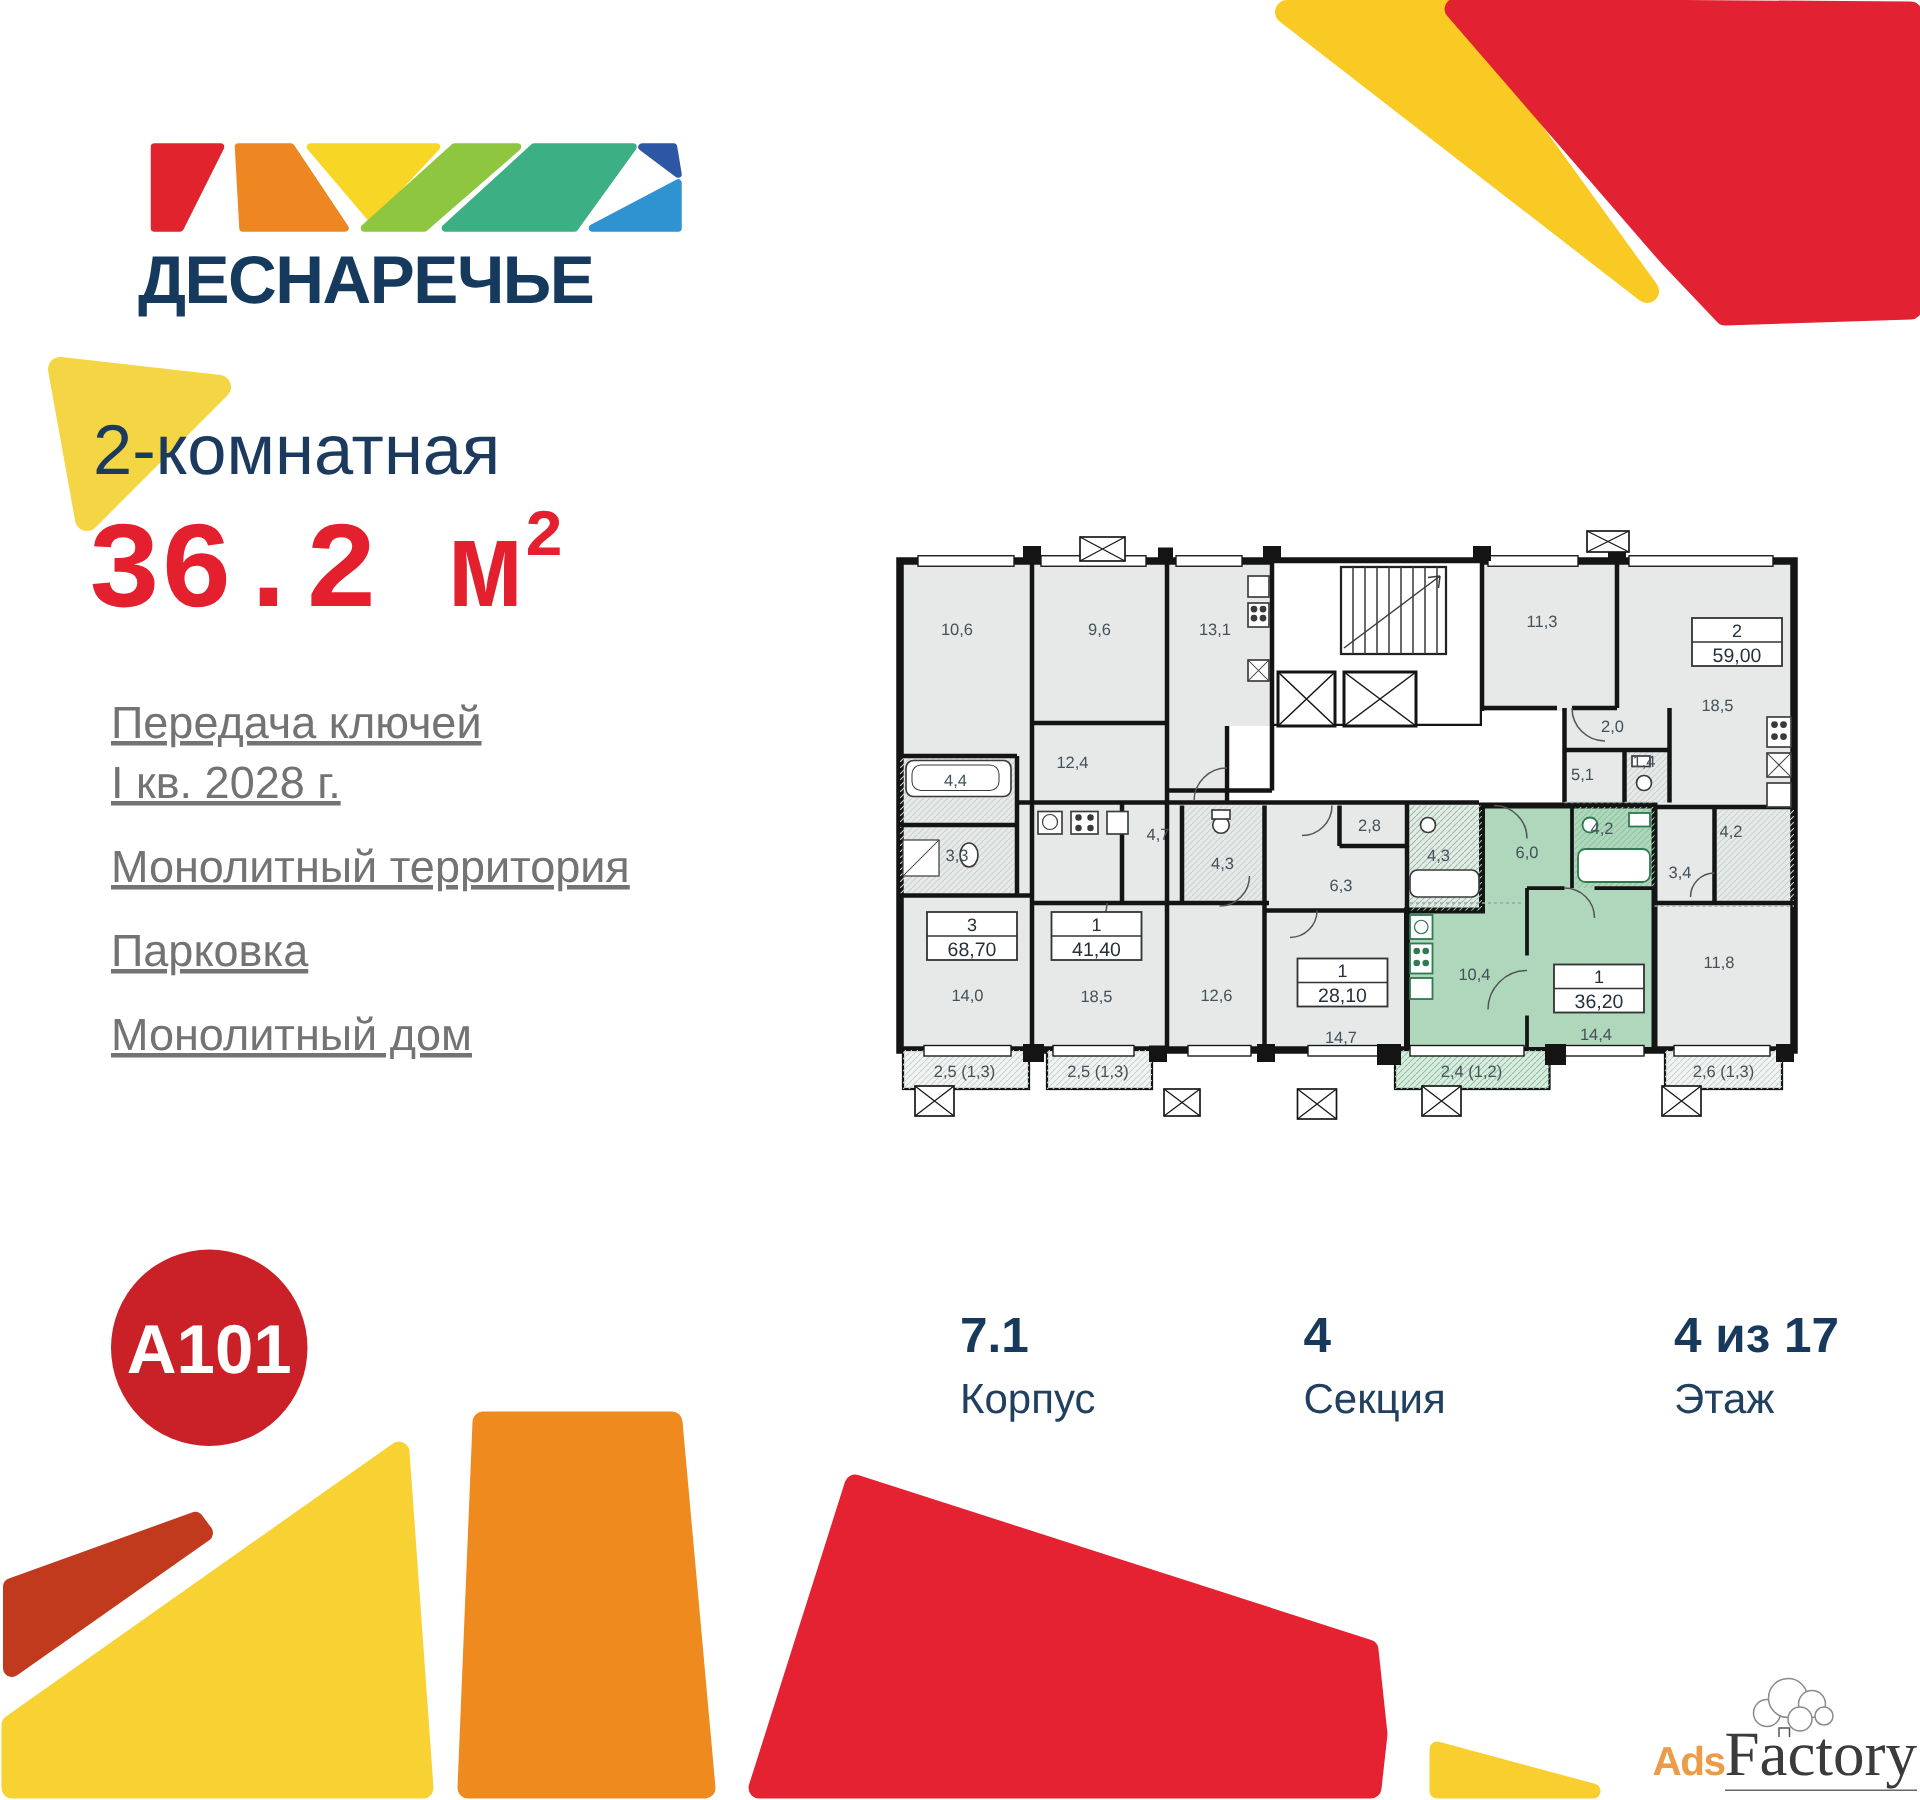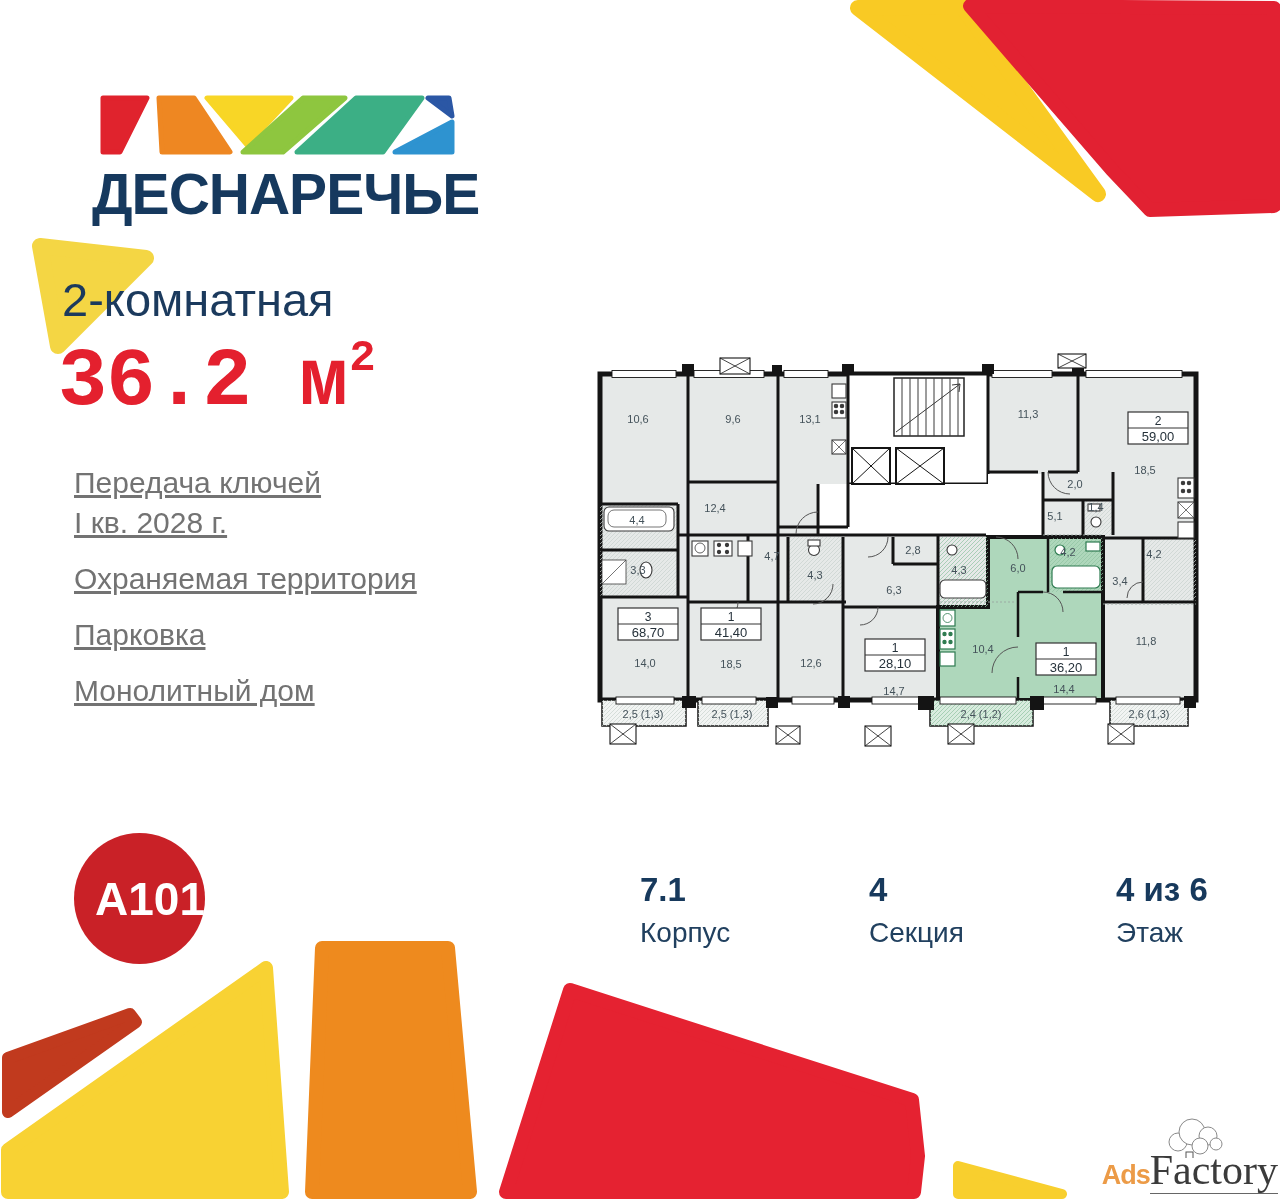--- a/index.html
+++ b/index.html
@@ -2,28 +2,28 @@
 <html><head>
 <meta charset="utf-8">
 <style>
   html,body{margin:0;padding:0;}
   body{width:1280px;height:1200px;position:relative;overflow:hidden;background:#ffffff;
        font-family:"Liberation Sans",sans-serif;}
   svg{display:block;}
   .abs{position:absolute;}
   #deco{left:0;top:0;z-index:0;}
   .z{z-index:2;}
-  #brand-name{left:92px;top:161px;font-size:57px;font-weight:700;letter-spacing:-1px;color:#16395e;}
+  #brand-name{left:92px;top:161px;font-size:45px;font-weight:700;letter-spacing:-1px;color:#16395e;}
   #listing-title{left:62px;top:272px;font-size:47px;font-weight:500;color:#1b3a5d;}
   #listing-area{left:58px;top:336px;font-size:82px;font-weight:700;color:#e4202e;letter-spacing:-1px;font-family:Liberation Mono, monospace;}
   #listing-area sup{font-size:44px;position:relative;top:-6px;margin-left:2px;}
   #features-list{left:74px;top:463px;font-size:30px;color:#737373;text-decoration:underline;}
   .feature{margin-bottom:16px;line-height:40px;}
   #a101-badge{left:74px;top:833px;width:131px;height:131px;border-radius:50%;background:#c92127;
-      display:flex;align-items:center;justify-content:flex-end;color:#fff;font-size:46px;font-weight:700;}
+      display:flex;align-items:center;justify-content:center;color:#fff;font-size:46px;font-weight:700;}
   .stat{top:871px;margin-left:36px;}
   .stat .v{font-size:33px;font-weight:700;color:#17395c;}
   .stat .l{font-size:28px;color:#21405f;margin-top:8px;}
   #stat-korpus{left:604px;} #stat-sekciya{left:833px;} #stat-etazh{left:1080px;}
   #floor-plan{left:588px;top:352px;}
   .rlabel{font-family:"Liberation Sans",sans-serif;font-size:11px;fill:#44525a;text-anchor:middle;}
   .anum{font-family:"Liberation Sans",sans-serif;font-size:12px;fill:#25313a;text-anchor:middle;}
   .aarea{font-family:"Liberation Sans",sans-serif;font-size:13px;fill:#25313a;text-anchor:middle;}
   .abox{fill:#ffffff;stroke:#333;stroke-width:1.2;}
   .aboxline{stroke:#333;stroke-width:1;}
@@ -61,21 +61,21 @@
 <div class="abs z" id="brand-name">ДЕСНАРЕЧЬЕ</div>
 
 <div class="abs z" id="listing-title">2-комнатная</div>
 <div class="abs z" id="listing-area"><span>36.2</span> <span>м</span><sup>2</sup></div>
 <div class="abs z" id="features-list">
     <div class="feature">
       <div>Передача ключей</div>
       <div>I кв. 2028 г.</div>
     </div>
     <div class="feature">
-      <div>Охраняемая территория</div>
+      <div>Монолитный территория</div>
     </div>
     <div class="feature">
       <div>Парковка</div>
     </div>
     <div class="feature">
       <div>Монолитный дом</div>
     </div>
   </div>
 
 <div class="abs z" id="a101-badge">
@@ -84,21 +84,21 @@
 
 <div class="abs z stat" id="stat-korpus">
   <div class="v">7.1</div>
   <div class="l">Корпус</div>
 </div>
 <div class="abs z stat" id="stat-sekciya">
   <div class="v">4</div>
   <div class="l">Секция</div>
 </div>
 <div class="abs z stat" id="stat-etazh">
-  <div class="v">4 из 6</div>
+  <div class="v">4 из 17</div>
   <div class="l">Этаж</div>
 </div>
 
 <svg class="abs z" id="floor-plan" style="left:588px;top:352px" width="622" height="406" viewBox="0 0 622 406">
   <defs>
     <pattern id="ht" width="4" height="4" patternUnits="userSpaceOnUse">
       <path d="M0,4 l4,-4" stroke="#c9d2cf" stroke-width="0.7"></path>
     </pattern>
     <pattern id="htg" width="4" height="4" patternUnits="userSpaceOnUse">
       <path d="M0,4 l4,-4" stroke="#8fc3a2" stroke-width="0.7"></path>

